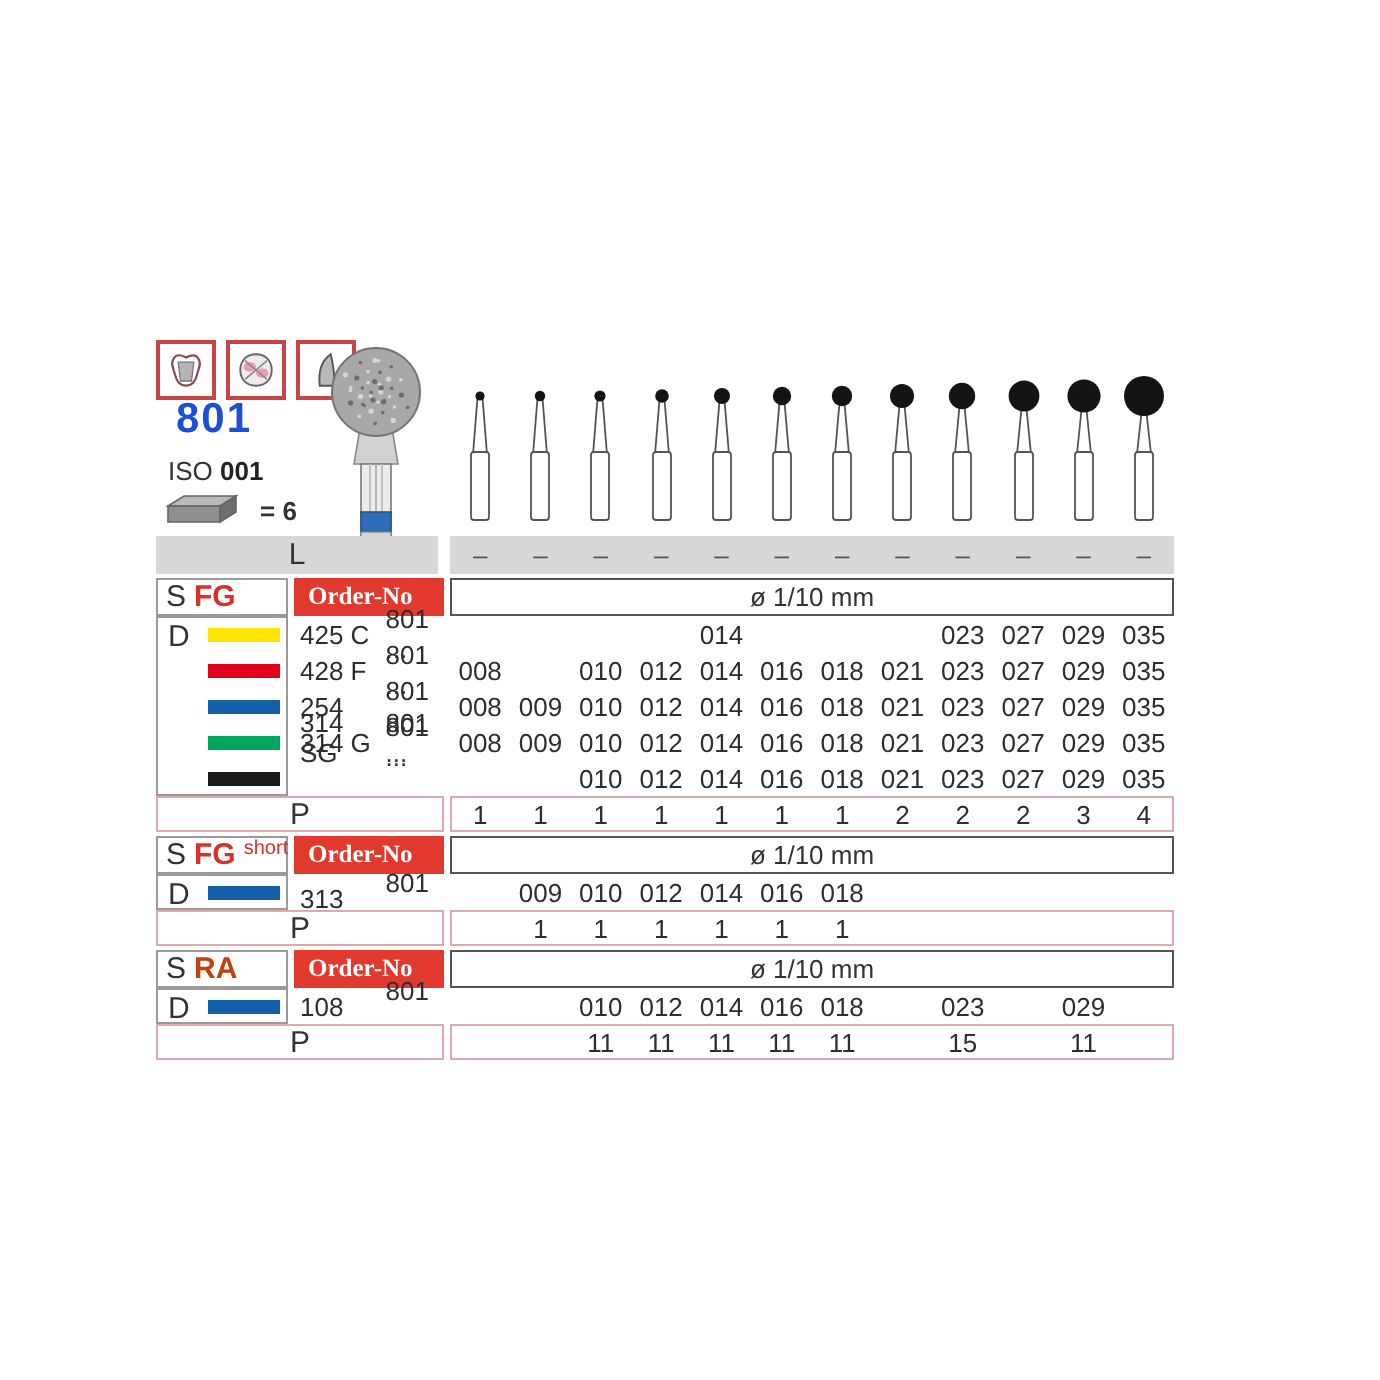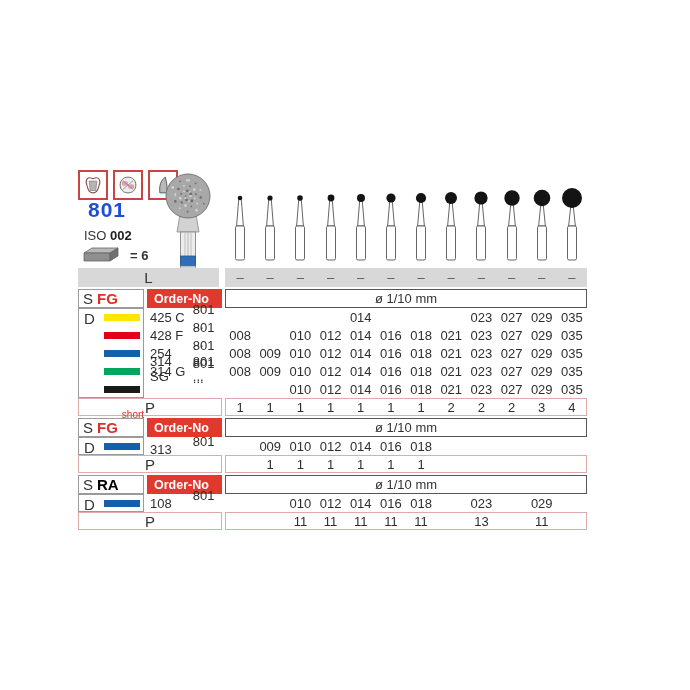--- a/index.html
+++ b/index.html
@@ -13,22 +13,22 @@
   .iso-line b{color:#222;}
   .pack-line{position:absolute;font-size:13px;font-weight:bold;color:#333;display:flex;align-items:center;gap:8px;}
   .cell{position:absolute;box-sizing:border-box;font-size:13px;}
   .gray-bar{background:#d8d8d8;}
   .bordered{border:1px solid #9a9a9a;background:#fff;}
   .dark-bordered{border:1px solid #555;background:#fff;}
   .pink-bordered{border:1px solid #e0aaaa;background:#fff;}
   .center{display:flex;align-items:center;justify-content:center;}
   .s-cell{font-size:15px;padding-left:4px;display:flex;align-items:center;gap:4px;}
   .s-shank{font-weight:bold;}
-  .s-sub{font-size:10px;align-self:flex-end;padding-bottom:16px;font-weight:normal;}
-  .order-hdr{color:#fff;font-weight:bold;font-size:12.5px;display:flex;align-items:center;padding-left:7px;}
+  .s-sub{font-size:10px;align-self:flex-end;padding-bottom:6px;font-weight:normal;}
+  .order-hdr{color:#fff;font-weight:bold;font-size:12.5px;display:flex;align-items:center;padding-left:7px;font-family:Liberation Serif, serif;}
   .num-cell{position:absolute;text-align:center;font-size:13px;color:#2e2e2e;}
   .order-row{position:absolute;font-size:13px;color:#2e2e2e;display:flex;align-items:center;}
   .order-code{display:inline-block;width:48px;}
   .swatch{position:absolute;width:36px;height:7px;}
   .dash{color:#555;}
   .d-letter{position:absolute;font-size:15px;color:#333;left:5px;top:1px;}
   .p-letter{font-size:15px;color:#333;}
   .l-letter{font-size:15px;color:#333;}
 </style>
 </head>
@@ -52,21 +52,21 @@
   </div>
   <div class="icon-box" style="left:148px;top:170px;">
     <svg width="22" height="22" viewBox="0 0 28 28">
       <path d="M10,24 C9,15 11,8 17,4 C18,9 20,15 19,24 Z" fill="#b9b9b9" stroke="#555" stroke-width="1.2"></path>
     </svg>
   </div>
 
   <div class="prod-no" style="left: 88px; top: 198px; color: #1d4ed8;" id="prodno">801</div>
   <div class="iso-line" style="left:84px;top:228px;">
     <span>ISO</span>
-    <b>002</b>
+    <b>001</b>
   </div>
   <div class="pack-line" style="left:80px;top:246px;">
     <svg width="42" height="18" viewBox="0 0 42 18">
       <polygon points="4,7 30,7 38,2 12,2" fill="#b9b9b9" stroke="#666" stroke-width="0.8"></polygon>
       <polygon points="4,7 30,7 30,15 4,15" fill="#8f8f8f" stroke="#666" stroke-width="0.8"></polygon>
       <polygon points="30,7 38,2 38,10 30,15" fill="#6f6f6f" stroke="#666" stroke-width="0.8"></polygon>
     </svg>
     <span>= 6</span>
   </div>
 
@@ -325,21 +325,21 @@
       <div class="cell pink-bordered center p-letter" style="left: 78px; top: 455px; width: 144px; height: 18px;">P</div>
       <div class="cell pink-bordered" style="left: 225px; top: 455px; width: 362px; height: 18px;"></div>
       <div class="num-cell" style="left: 255.167px; top: 457px; width: 30.1667px;">1</div>
       <div class="num-cell" style="left: 285.333px; top: 457px; width: 30.1667px;">1</div>
       <div class="num-cell" style="left: 315.5px; top: 457px; width: 30.1667px;">1</div>
       <div class="num-cell" style="left: 345.667px; top: 457px; width: 30.1667px;">1</div>
       <div class="num-cell" style="left: 375.833px; top: 457px; width: 30.1667px;">1</div>
       <div class="num-cell" style="left: 406px; top: 457px; width: 30.1667px;">1</div>
       <div class="cell bordered s-cell" style="left: 78px; top: 475px; width: 66px; height: 19px;">
         <div>S</div>
-        <div class="s-shank" style="color: #000000;">RA</div>
+        <div class="s-shank" style="color: #c2410c;">RA</div>
       </div>
       <div class="cell order-hdr" style="left: 147px; top: 475px; width: 75px; height: 19px; background: rgb(226, 57, 46);">Order-No</div>
       <div class="cell dark-bordered center" style="left: 225px; top: 475px; width: 362px; height: 19px;">ø 1/10 mm</div>
       <div class="cell bordered" style="left: 78px; top: 494px; width: 66px; height: 18px;">
         <div class="d-letter">D</div>
         <div class="swatch" style="left: 25px; top: 5px; background: rgb(20, 96, 170);"></div>
       </div>
       <div class="order-row" style="left: 150px; top: 494px; width: 75px; height: 18px;">
         <div class="order-code">108</div>
         <div>801 ...</div>
@@ -351,17 +351,17 @@
       <div class="num-cell" style="left: 406px; top: 496px; width: 30.1667px;">018</div>
       <div class="num-cell" style="left: 466.333px; top: 496px; width: 30.1667px;">023</div>
       <div class="num-cell" style="left: 526.667px; top: 496px; width: 30.1667px;">029</div>
       <div class="cell pink-bordered center p-letter" style="left: 78px; top: 512px; width: 144px; height: 18px;">P</div>
       <div class="cell pink-bordered" style="left: 225px; top: 512px; width: 362px; height: 18px;"></div>
       <div class="num-cell" style="left: 285.333px; top: 514px; width: 30.1667px;">11</div>
       <div class="num-cell" style="left: 315.5px; top: 514px; width: 30.1667px;">11</div>
       <div class="num-cell" style="left: 345.667px; top: 514px; width: 30.1667px;">11</div>
       <div class="num-cell" style="left: 375.833px; top: 514px; width: 30.1667px;">11</div>
       <div class="num-cell" style="left: 406px; top: 514px; width: 30.1667px;">11</div>
-      <div class="num-cell" style="left: 466.333px; top: 514px; width: 30.1667px;">13</div>
+      <div class="num-cell" style="left: 466.333px; top: 514px; width: 30.1667px;">15</div>
       <div class="num-cell" style="left: 526.667px; top: 514px; width: 30.1667px;">11</div>
     </div>
 
 </div>
 
 </body></html>

